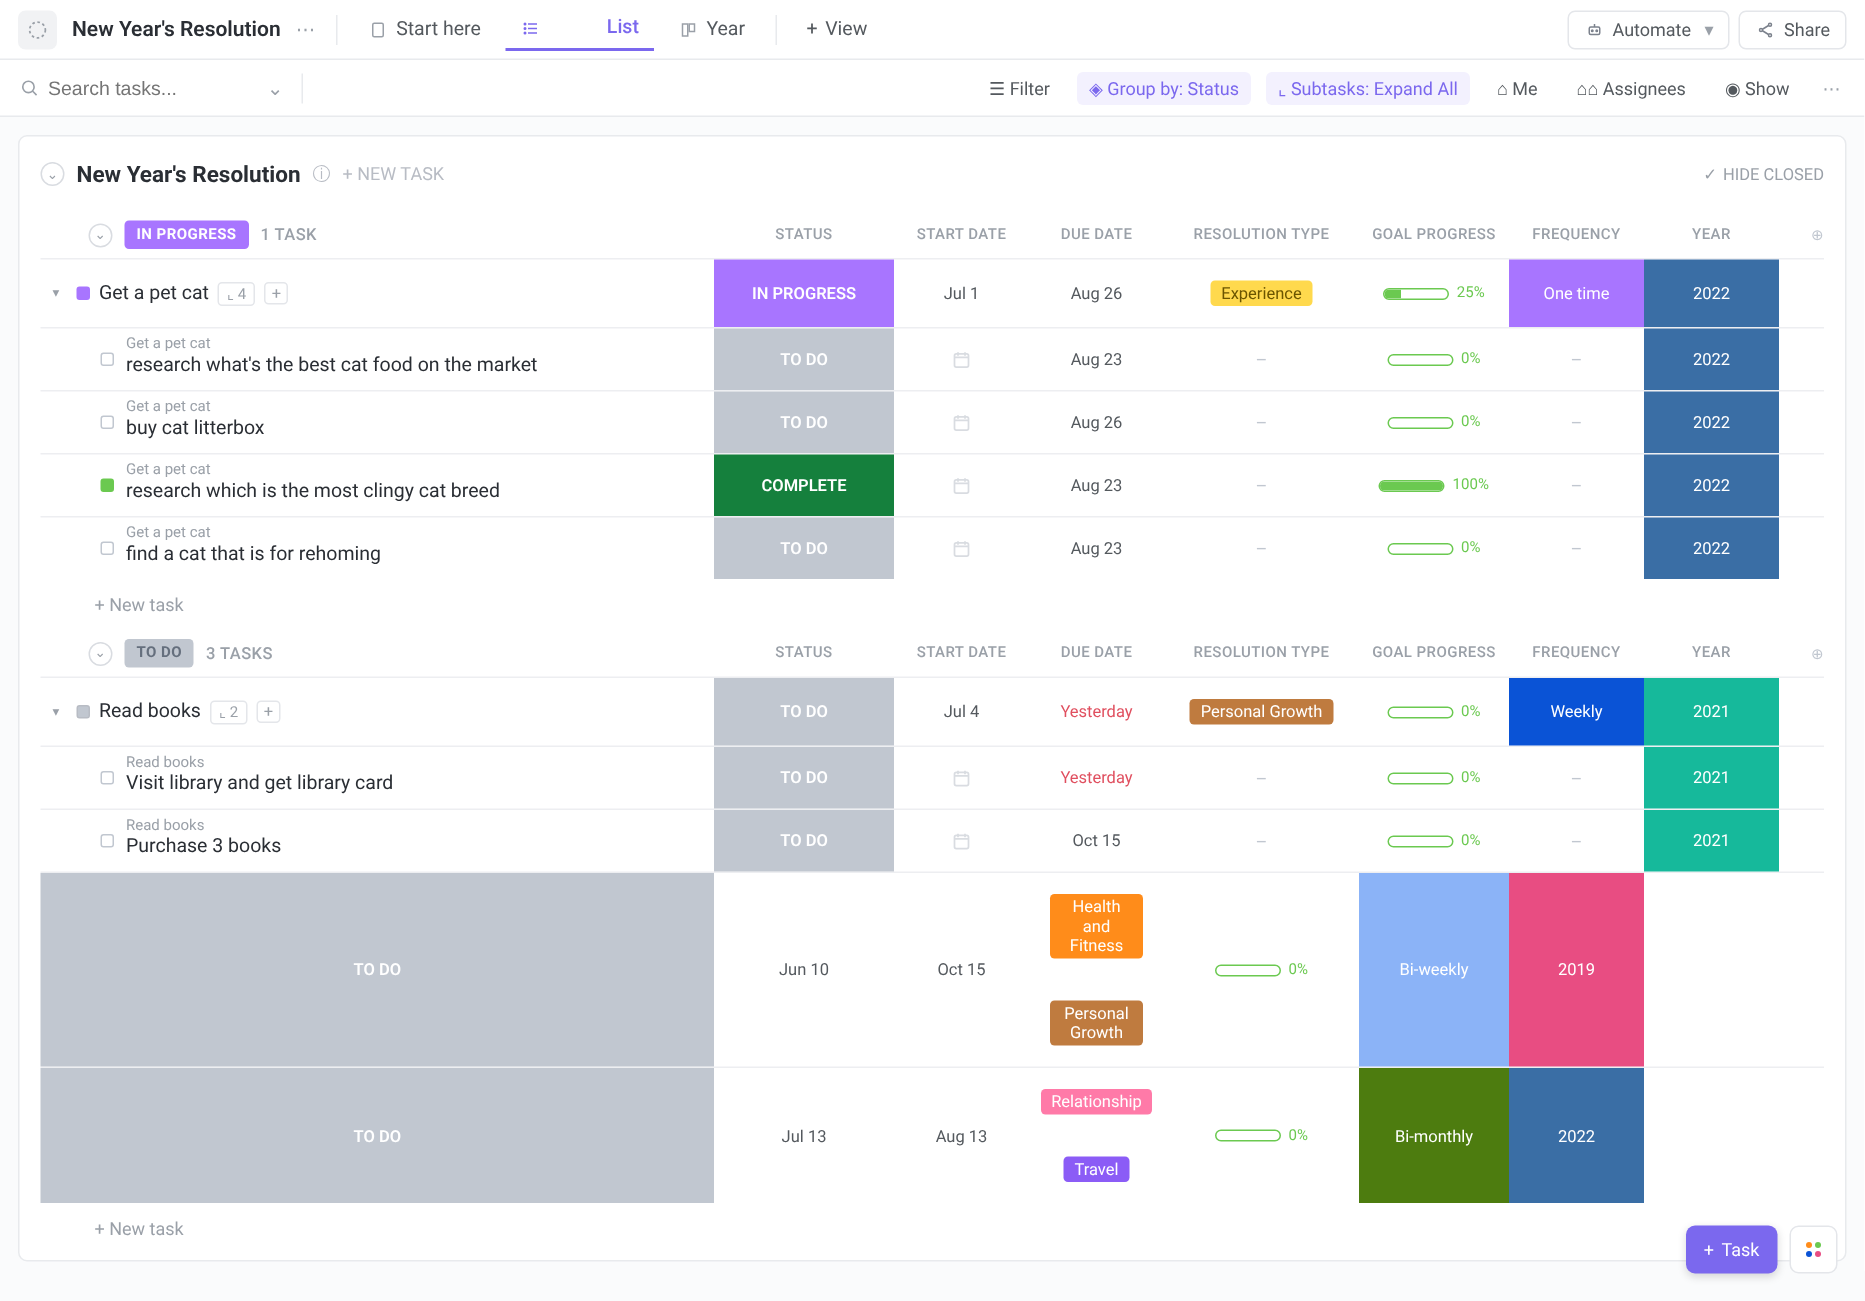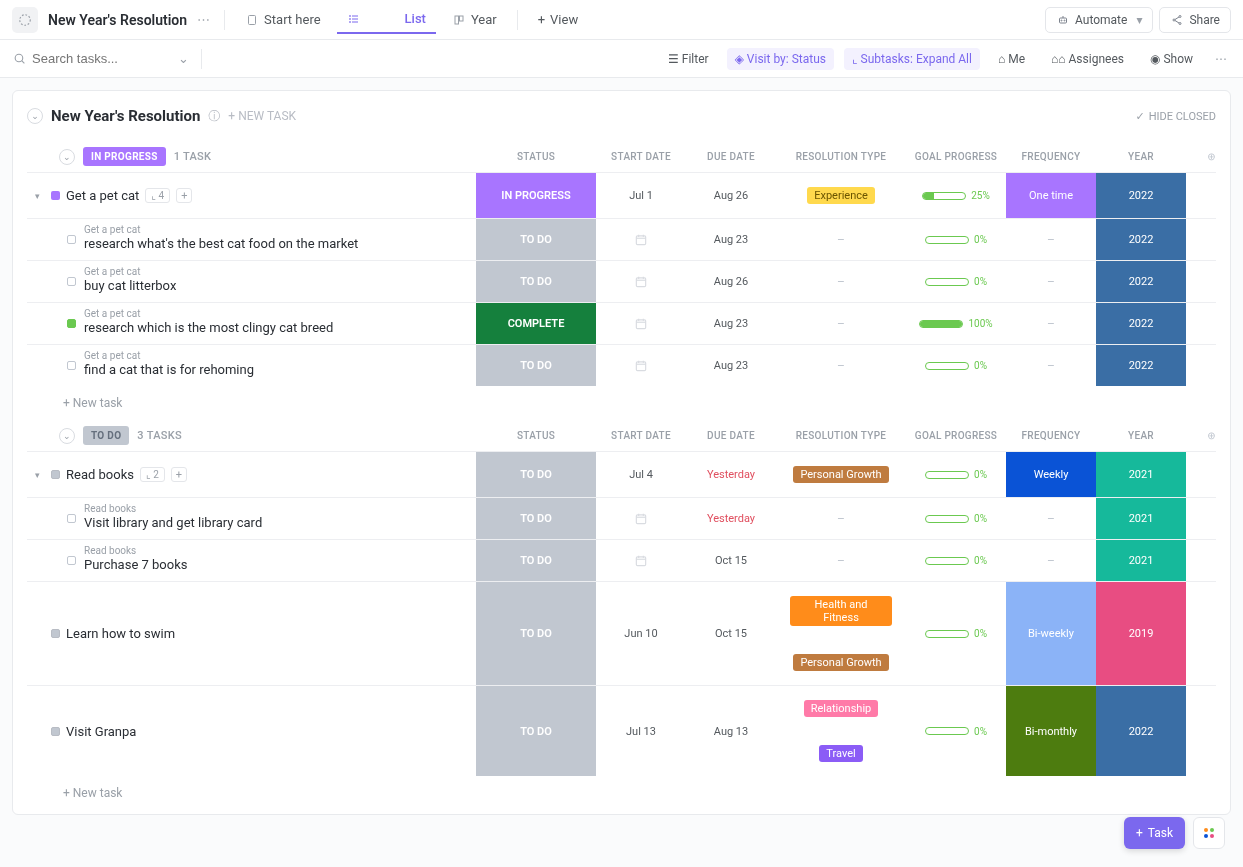--- a/index.html
+++ b/index.html
@@ -175,21 +175,21 @@
       </span>
     <input class="search-input" placeholder="Search tasks..." style="">
     <span class="chev" style="color:#9aa0a8;">⌄</span>
   </div>
   <div class="nav-sep"></div>
   <div class="fb-right">
     <div class="fb-chip">
       <span>☰ </span><span>Filter</span>
     </div>
     <div class="fb-chip purple">
-      <span>◈ </span><span>Visit by: Status</span>
+      <span>◈ </span><span>Group by: Status</span>
     </div>
     <div class="fb-chip purple">
       <span>⌞ </span><span>Subtasks: Expand All</span>
     </div>
     <div class="fb-chip">
       <span>⌂ </span><span>Me</span>
     </div>
     <div class="fb-chip">
       <span>⌂⌂ </span><span>Assignees</span>
     </div>
@@ -473,21 +473,21 @@
         <div class="cell-center dash">–</div>
         <div class="year-cell year-2021">2021</div>
         <div></div>
       </div>
           <div class="task-row sub">
         <div class="sub-indent">
           <div class="sub-indent-row">
             <span class="tree-sq "></span>
             <div>
               <div class="parent">Read books</div>
-              <div class="task-name">Purchase 7 books</div>
+              <div class="task-name">Purchase 3 books</div>
             </div>
           </div>
         </div>
         <div class="status-cell todo">TO DO</div>
         <div class="cell-center">
               <span class="date-placeholder">
                 <svg width="14" height="14" viewBox="0 0 24 24" fill="none" stroke="#d9dce1" stroke-width="2">
                   <rect x="4" y="5" width="16" height="15" rx="2"></rect>
                   <line x1="4" y1="9" x2="20" y2="9"></line>
                   <line x1="8" y1="3" x2="8" y2="7"></line>
@@ -503,52 +503,40 @@
                   <div class="progress-fill" style="width:0%"></div>
                 </div>
                 <span class="progress-pct">0%</span>
               </div>
             </div>
         <div class="cell-center dash">–</div>
         <div class="year-cell year-2021">2021</div>
         <div></div>
       </div>
           <div class="task-row">
-      <div class="task-name-cell">
-        <span style="width:10px"></span>
-        <span class="status-square sq-grey"></span>
-        <span class="task-name">Learn how to swim</span>
-
-      </div>
       <div class="status-cell todo">TO DO</div>
       <div class="cell-center date-cell">Jun 10</div>
       <div class="cell-center date-cell ">Oct 15</div>
       <div class="cell-center" style="flex-wrap:wrap;">
               <span class="tag health">Health and Fitness</span>
               <span class="tag personal-growth">Personal Growth</span>
             </div>
       <div class="cell-center">
               <div class="progress-wrap">
                 <div class="progress-bar">
                   <div class="progress-fill" style="width:0%"></div>
                 </div>
                 <span class="progress-pct">0%</span>
               </div>
             </div>
       <div class="freq-cell freq-biweekly">Bi-weekly</div>
       <div class="year-cell year-2019">2019</div>
       <div></div>
     </div>
           <div class="task-row">
-      <div class="task-name-cell">
-        <span style="width:10px"></span>
-        <span class="status-square sq-grey"></span>
-        <span class="task-name">Visit Granpa</span>
-
-      </div>
       <div class="status-cell todo">TO DO</div>
       <div class="cell-center date-cell">Jul 13</div>
       <div class="cell-center date-cell ">Aug 13</div>
       <div class="cell-center" style="flex-wrap:wrap;">
               <span class="tag relationship">Relationship</span>
               <span class="tag travel">Travel</span>
             </div>
       <div class="cell-center">
               <div class="progress-wrap">
                 <div class="progress-bar">

